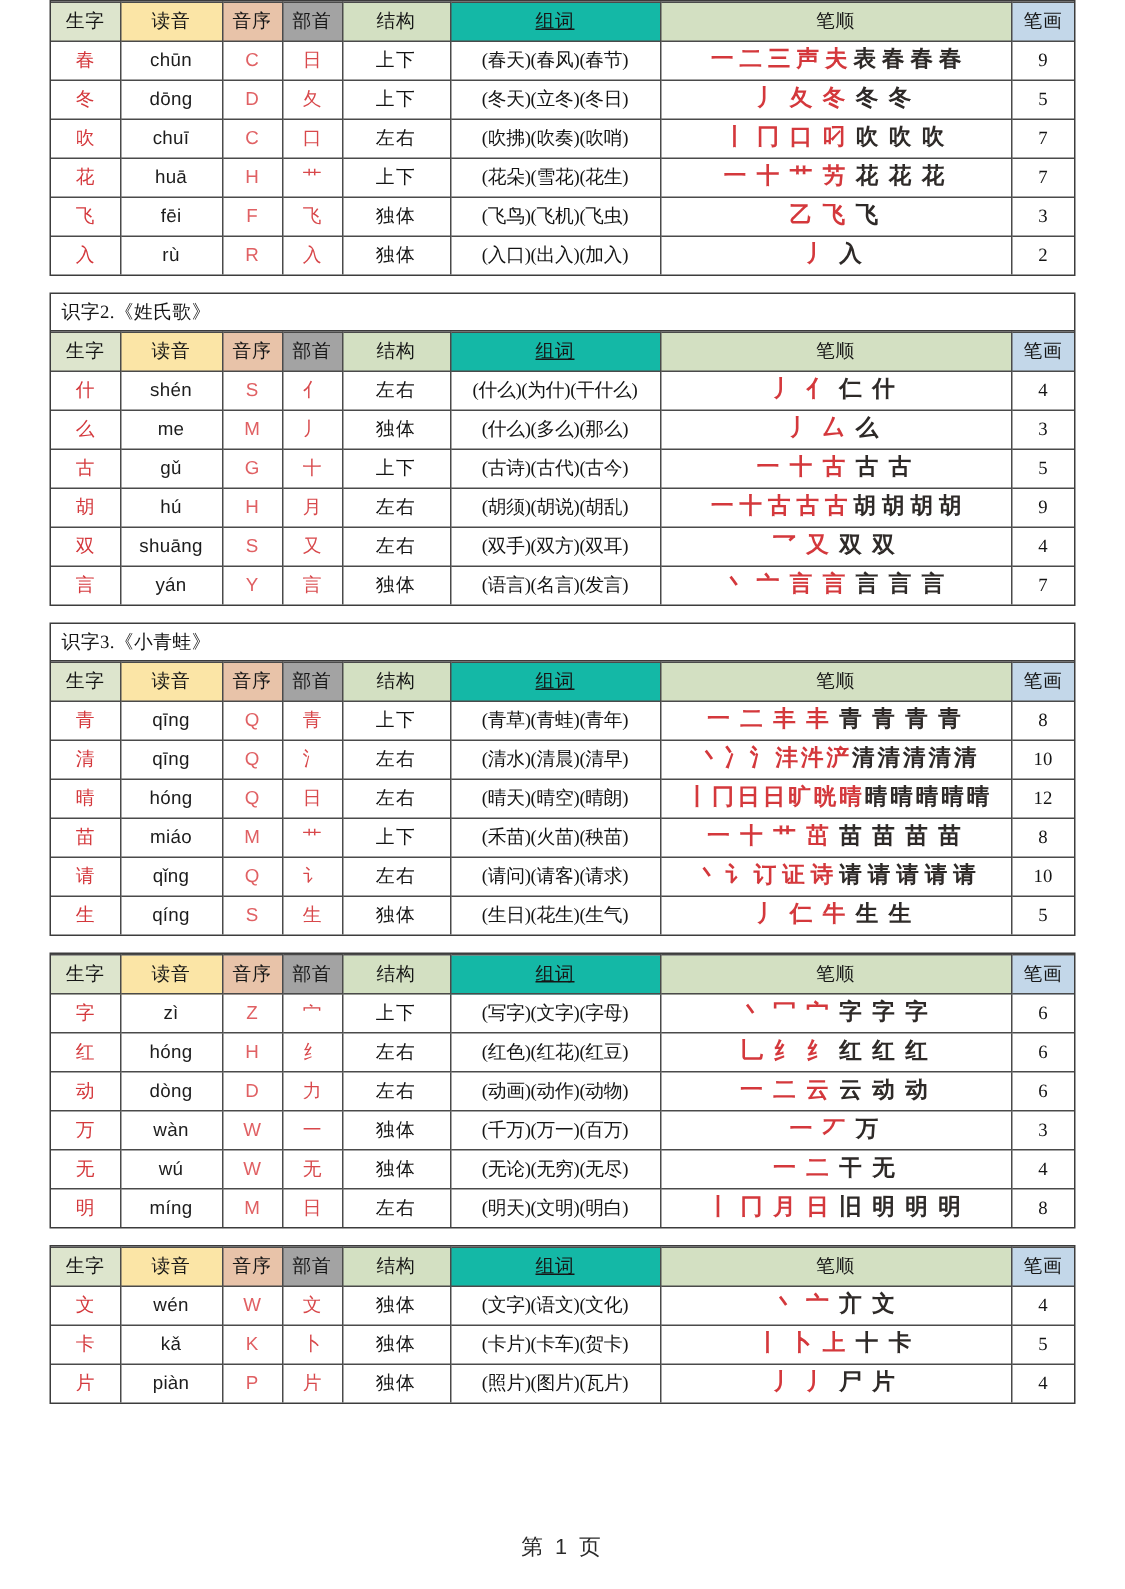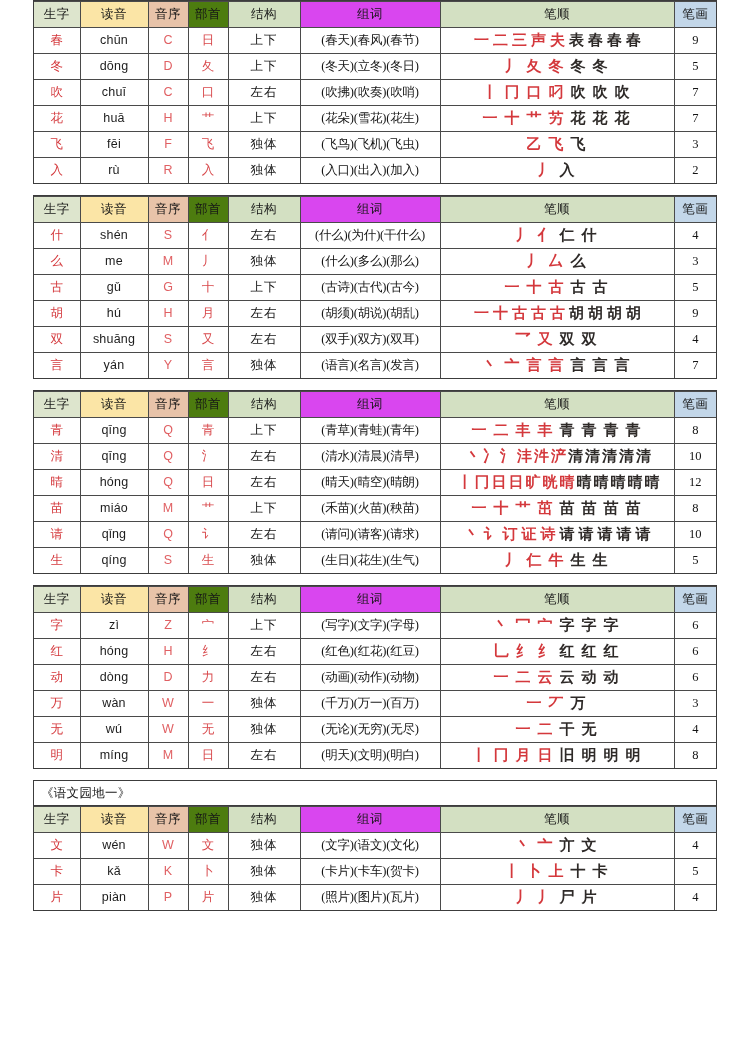--- a/index.html
+++ b/index.html
@@ -90,23 +90,23 @@
   .c-bs    { width: 40px; }
   .c-jg    { width: 72px; }
   .c-zc    { width: 140px; }
   .c-bsh   { width: auto; }
   .c-bh    { width: 42px; }
 
   
   .h-zi  { background: #dde5cd; }
   .h-py  { background: #fbe5a6; }
   .h-ys  { background: #e8c3a9; }
-  .h-bs  { background: #4d7c0f; }
+  .h-bs  { background: #a3a3a3; }
   .h-jg  { background: #d3e0c2; }
-  .h-zc  { background: #d946ef; }
+  .h-zc  { background: #14b8a6; text-decoration: underline; }
   .h-bsh { background: #d3e0c2; }
   .h-bh  { background: #c3d7e9; }
 
   
   .cell-zi {
     color: #d4383c;
     font-size: 15px;
     font-family: "Liberation Serif", "DejaVu Serif", serif;
   }
   .cell-py {
@@ -257,20 +257,198 @@
             </tr>
             <tr>
               <td class="cell-zi">入</td>
               <td class="cell-py">rù</td>
               <td class="cell-ys">R</td>
               <td class="cell-bs">入</td>
               <td class="cell-jg">独体</td>
               <td class="cell-zc">(入口)(出入)(加入)</td>
               <td class="cell-bsh"><span class="stroke-seq"><span class="stroke-step" style="color: rgb(212, 56, 60); margin-right: 7px;">丿</span><span class="stroke-step" style="color: rgb(46, 42, 40); margin-right: 7px;">入</span></span></td>
               <td class="cell-bh">2</td>
+            </tr>
+          </tbody>
+        </table>
+      </div>
+      <div class="section">
+        <div class="section-title">识字2.《姓氏歌》</div>
+        <table class="ws">
+          <colgroup>
+            <col class="c-zi">
+            <col class="c-py">
+            <col class="c-ys">
+            <col class="c-bs">
+            <col class="c-jg">
+            <col class="c-zc">
+            <col class="c-bsh">
+            <col class="c-bh">
+          </colgroup>
+          <thead>
+            <tr>
+              <th class="h-zi">生字</th>
+              <th class="h-py">读音</th>
+              <th class="h-ys">音序</th>
+              <th class="h-bs">部首</th>
+              <th class="h-jg">结构</th>
+              <th class="h-zc">组词</th>
+              <th class="h-bsh">笔顺</th>
+              <th class="h-bh">笔画</th>
+            </tr>
+          </thead>
+          <tbody>
+            <tr>
+              <td class="cell-zi">什</td>
+              <td class="cell-py">shén</td>
+              <td class="cell-ys">S</td>
+              <td class="cell-bs">亻</td>
+              <td class="cell-jg">左右</td>
+              <td class="cell-zc">(什么)(为什)(干什么)</td>
+              <td class="cell-bsh"><span class="stroke-seq"><span class="stroke-step" style="color: rgb(212, 56, 60); margin-right: 7px;">丿</span><span class="stroke-step" style="color: rgb(212, 56, 60); margin-right: 7px;">亻</span><span class="stroke-step" style="color: rgb(46, 42, 40); margin-right: 7px;">仁</span><span class="stroke-step" style="color: rgb(46, 42, 40); margin-right: 7px;">什</span></span></td>
+              <td class="cell-bh">4</td>
+            </tr>
+            <tr>
+              <td class="cell-zi">么</td>
+              <td class="cell-py">me</td>
+              <td class="cell-ys">M</td>
+              <td class="cell-bs">丿</td>
+              <td class="cell-jg">独体</td>
+              <td class="cell-zc">(什么)(多么)(那么)</td>
+              <td class="cell-bsh"><span class="stroke-seq"><span class="stroke-step" style="color: rgb(212, 56, 60); margin-right: 7px;">丿</span><span class="stroke-step" style="color: rgb(212, 56, 60); margin-right: 7px;">厶</span><span class="stroke-step" style="color: rgb(46, 42, 40); margin-right: 7px;">么</span></span></td>
+              <td class="cell-bh">3</td>
+            </tr>
+            <tr>
+              <td class="cell-zi">古</td>
+              <td class="cell-py">gǔ</td>
+              <td class="cell-ys">G</td>
+              <td class="cell-bs">十</td>
+              <td class="cell-jg">上下</td>
+              <td class="cell-zc">(古诗)(古代)(古今)</td>
+              <td class="cell-bsh"><span class="stroke-seq"><span class="stroke-step" style="color: rgb(212, 56, 60); margin-right: 7px;">一</span><span class="stroke-step" style="color: rgb(212, 56, 60); margin-right: 7px;">十</span><span class="stroke-step" style="color: rgb(212, 56, 60); margin-right: 7px;">古</span><span class="stroke-step" style="color: rgb(46, 42, 40); margin-right: 7px;">古</span><span class="stroke-step" style="color: rgb(46, 42, 40); margin-right: 7px;">古</span></span></td>
+              <td class="cell-bh">5</td>
+            </tr>
+            <tr>
+              <td class="cell-zi">胡</td>
+              <td class="cell-py">hú</td>
+              <td class="cell-ys">H</td>
+              <td class="cell-bs">月</td>
+              <td class="cell-jg">左右</td>
+              <td class="cell-zc">(胡须)(胡说)(胡乱)</td>
+              <td class="cell-bsh"><span class="stroke-seq"><span class="stroke-step" style="color: rgb(212, 56, 60); margin-right: 4px;">一</span><span class="stroke-step" style="color: rgb(212, 56, 60); margin-right: 4px;">十</span><span class="stroke-step" style="color: rgb(212, 56, 60); margin-right: 4px;">古</span><span class="stroke-step" style="color: rgb(212, 56, 60); margin-right: 4px;">古</span><span class="stroke-step" style="color: rgb(212, 56, 60); margin-right: 4px;">古</span><span class="stroke-step" style="color: rgb(46, 42, 40); margin-right: 4px;">胡</span><span class="stroke-step" style="color: rgb(46, 42, 40); margin-right: 4px;">胡</span><span class="stroke-step" style="color: rgb(46, 42, 40); margin-right: 4px;">胡</span><span class="stroke-step" style="color: rgb(46, 42, 40); margin-right: 4px;">胡</span></span></td>
+              <td class="cell-bh">9</td>
+            </tr>
+            <tr>
+              <td class="cell-zi">双</td>
+              <td class="cell-py">shuāng</td>
+              <td class="cell-ys">S</td>
+              <td class="cell-bs">又</td>
+              <td class="cell-jg">左右</td>
+              <td class="cell-zc">(双手)(双方)(双耳)</td>
+              <td class="cell-bsh"><span class="stroke-seq"><span class="stroke-step" style="color: rgb(212, 56, 60); margin-right: 7px;">乛</span><span class="stroke-step" style="color: rgb(212, 56, 60); margin-right: 7px;">又</span><span class="stroke-step" style="color: rgb(46, 42, 40); margin-right: 7px;">双</span><span class="stroke-step" style="color: rgb(46, 42, 40); margin-right: 7px;">双</span></span></td>
+              <td class="cell-bh">4</td>
+            </tr>
+            <tr>
+              <td class="cell-zi">言</td>
+              <td class="cell-py">yán</td>
+              <td class="cell-ys">Y</td>
+              <td class="cell-bs">言</td>
+              <td class="cell-jg">独体</td>
+              <td class="cell-zc">(语言)(名言)(发言)</td>
+              <td class="cell-bsh"><span class="stroke-seq"><span class="stroke-step" style="color: rgb(212, 56, 60); margin-right: 7px;">丶</span><span class="stroke-step" style="color: rgb(212, 56, 60); margin-right: 7px;">亠</span><span class="stroke-step" style="color: rgb(212, 56, 60); margin-right: 7px;">言</span><span class="stroke-step" style="color: rgb(212, 56, 60); margin-right: 7px;">言</span><span class="stroke-step" style="color: rgb(46, 42, 40); margin-right: 7px;">言</span><span class="stroke-step" style="color: rgb(46, 42, 40); margin-right: 7px;">言</span><span class="stroke-step" style="color: rgb(46, 42, 40); margin-right: 7px;">言</span></span></td>
+              <td class="cell-bh">7</td>
+            </tr>
+          </tbody>
+        </table>
+      </div>
+      <div class="section">
+        <div class="section-title">识字3.《小青蛙》</div>
+        <table class="ws">
+          <colgroup>
+            <col class="c-zi">
+            <col class="c-py">
+            <col class="c-ys">
+            <col class="c-bs">
+            <col class="c-jg">
+            <col class="c-zc">
+            <col class="c-bsh">
+            <col class="c-bh">
+          </colgroup>
+          <thead>
+            <tr>
+              <th class="h-zi">生字</th>
+              <th class="h-py">读音</th>
+              <th class="h-ys">音序</th>
+              <th class="h-bs">部首</th>
+              <th class="h-jg">结构</th>
+              <th class="h-zc">组词</th>
+              <th class="h-bsh">笔顺</th>
+              <th class="h-bh">笔画</th>
+            </tr>
+          </thead>
+          <tbody>
+            <tr>
+              <td class="cell-zi">青</td>
+              <td class="cell-py">qīng</td>
+              <td class="cell-ys">Q</td>
+              <td class="cell-bs">青</td>
+              <td class="cell-jg">上下</td>
+              <td class="cell-zc">(青草)(青蛙)(青年)</td>
+              <td class="cell-bsh"><span class="stroke-seq"><span class="stroke-step" style="color: rgb(212, 56, 60); margin-right: 7px;">一</span><span class="stroke-step" style="color: rgb(212, 56, 60); margin-right: 7px;">二</span><span class="stroke-step" style="color: rgb(212, 56, 60); margin-right: 7px;">丰</span><span class="stroke-step" style="color: rgb(212, 56, 60); margin-right: 7px;">丰</span><span class="stroke-step" style="color: rgb(46, 42, 40); margin-right: 7px;">青</span><span class="stroke-step" style="color: rgb(46, 42, 40); margin-right: 7px;">青</span><span class="stroke-step" style="color: rgb(46, 42, 40); margin-right: 7px;">青</span><span class="stroke-step" style="color: rgb(46, 42, 40); margin-right: 7px;">青</span></span></td>
+              <td class="cell-bh">8</td>
+            </tr>
+            <tr>
+              <td class="cell-zi">清</td>
+              <td class="cell-py">qīng</td>
+              <td class="cell-ys">Q</td>
+              <td class="cell-bs">氵</td>
+              <td class="cell-jg">左右</td>
+              <td class="cell-zc">(清水)(清晨)(清早)</td>
+              <td class="cell-bsh"><span class="stroke-seq"><span class="stroke-step" style="color: rgb(212, 56, 60); margin-right: 2px;">丶</span><span class="stroke-step" style="color: rgb(212, 56, 60); margin-right: 2px;">冫</span><span class="stroke-step" style="color: rgb(212, 56, 60); margin-right: 2px;">氵</span><span class="stroke-step" style="color: rgb(212, 56, 60); margin-right: 2px;">沣</span><span class="stroke-step" style="color: rgb(212, 56, 60); margin-right: 2px;">汼</span><span class="stroke-step" style="color: rgb(212, 56, 60); margin-right: 2px;">浐</span><span class="stroke-step" style="color: rgb(46, 42, 40); margin-right: 2px;">清</span><span class="stroke-step" style="color: rgb(46, 42, 40); margin-right: 2px;">清</span><span class="stroke-step" style="color: rgb(46, 42, 40); margin-right: 2px;">清</span><span class="stroke-step" style="color: rgb(46, 42, 40); margin-right: 2px;">清</span><span class="stroke-step" style="color: rgb(46, 42, 40); margin-right: 2px;">清</span></span></td>
+              <td class="cell-bh">10</td>
+            </tr>
+            <tr>
+              <td class="cell-zi">晴</td>
+              <td class="cell-py">hóng</td>
+              <td class="cell-ys">Q</td>
+              <td class="cell-bs">日</td>
+              <td class="cell-jg">左右</td>
+              <td class="cell-zc">(晴天)(晴空)(晴朗)</td>
+              <td class="cell-bsh"><span class="stroke-seq"><span class="stroke-step" style="color: rgb(212, 56, 60); margin-right: 2px;">丨</span><span class="stroke-step" style="color: rgb(212, 56, 60); margin-right: 2px;">冂</span><span class="stroke-step" style="color: rgb(212, 56, 60); margin-right: 2px;">日</span><span class="stroke-step" style="color: rgb(212, 56, 60); margin-right: 2px;">日</span><span class="stroke-step" style="color: rgb(212, 56, 60); margin-right: 2px;">旷</span><span class="stroke-step" style="color: rgb(212, 56, 60); margin-right: 2px;">晄</span><span class="stroke-step" style="color: rgb(212, 56, 60); margin-right: 2px;">晴</span><span class="stroke-step" style="color: rgb(46, 42, 40); margin-right: 2px;">晴</span><span class="stroke-step" style="color: rgb(46, 42, 40); margin-right: 2px;">晴</span><span class="stroke-step" style="color: rgb(46, 42, 40); margin-right: 2px;">晴</span><span class="stroke-step" style="color: rgb(46, 42, 40); margin-right: 2px;">晴</span><span class="stroke-step" style="color: rgb(46, 42, 40); margin-right: 2px;">晴</span></span></td>
+              <td class="cell-bh">12</td>
+            </tr>
+            <tr>
+              <td class="cell-zi">苗</td>
+              <td class="cell-py">miáo</td>
+              <td class="cell-ys">M</td>
+              <td class="cell-bs">艹</td>
+              <td class="cell-jg">上下</td>
+              <td class="cell-zc">(禾苗)(火苗)(秧苗)</td>
+              <td class="cell-bsh"><span class="stroke-seq"><span class="stroke-step" style="color: rgb(212, 56, 60); margin-right: 7px;">一</span><span class="stroke-step" style="color: rgb(212, 56, 60); margin-right: 7px;">十</span><span class="stroke-step" style="color: rgb(212, 56, 60); margin-right: 7px;">艹</span><span class="stroke-step" style="color: rgb(212, 56, 60); margin-right: 7px;">茁</span><span class="stroke-step" style="color: rgb(46, 42, 40); margin-right: 7px;">苗</span><span class="stroke-step" style="color: rgb(46, 42, 40); margin-right: 7px;">苗</span><span class="stroke-step" style="color: rgb(46, 42, 40); margin-right: 7px;">苗</span><span class="stroke-step" style="color: rgb(46, 42, 40); margin-right: 7px;">苗</span></span></td>
+              <td class="cell-bh">8</td>
+            </tr>
+            <tr>
+              <td class="cell-zi">请</td>
+              <td class="cell-py">qǐng</td>
+              <td class="cell-ys">Q</td>
+              <td class="cell-bs">讠</td>
+              <td class="cell-jg">左右</td>
+              <td class="cell-zc">(请问)(请客)(请求)</td>
+              <td class="cell-bsh"><span class="stroke-seq"><span class="stroke-step" style="color: rgb(212, 56, 60); margin-right: 4px;">丶</span><span class="stroke-step" style="color: rgb(212, 56, 60); margin-right: 4px;">讠</span><span class="stroke-step" style="color: rgb(212, 56, 60); margin-right: 4px;">订</span><span class="stroke-step" style="color: rgb(212, 56, 60); margin-right: 4px;">证</span><span class="stroke-step" style="color: rgb(212, 56, 60); margin-right: 4px;">诗</span><span class="stroke-step" style="color: rgb(46, 42, 40); margin-right: 4px;">请</span><span class="stroke-step" style="color: rgb(46, 42, 40); margin-right: 4px;">请</span><span class="stroke-step" style="color: rgb(46, 42, 40); margin-right: 4px;">请</span><span class="stroke-step" style="color: rgb(46, 42, 40); margin-right: 4px;">请</span><span class="stroke-step" style="color: rgb(46, 42, 40); margin-right: 4px;">请</span></span></td>
+              <td class="cell-bh">10</td>
+            </tr>
+            <tr>
+              <td class="cell-zi">生</td>
+              <td class="cell-py">qíng</td>
+              <td class="cell-ys">S</td>
+              <td class="cell-bs">生</td>
+              <td class="cell-jg">独体</td>
+              <td class="cell-zc">(生日)(花生)(生气)</td>
+              <td class="cell-bsh"><span class="stroke-seq"><span class="stroke-step" style="color: rgb(212, 56, 60); margin-right: 7px;">丿</span><span class="stroke-step" style="color: rgb(212, 56, 60); margin-right: 7px;">仁</span><span class="stroke-step" style="color: rgb(212, 56, 60); margin-right: 7px;">牛</span><span class="stroke-step" style="color: rgb(46, 42, 40); margin-right: 7px;">生</span><span class="stroke-step" style="color: rgb(46, 42, 40); margin-right: 7px;">生</span></span></td>
+              <td class="cell-bh">5</td>
             </tr>
           </tbody>
         </table>
       </div>
       <div class="section">
         <table class="ws">
           <colgroup>
             <col class="c-zi">
             <col class="c-py">
             <col class="c-ys">
@@ -287,78 +465,78 @@
               <th class="h-ys">音序</th>
               <th class="h-bs">部首</th>
               <th class="h-jg">结构</th>
               <th class="h-zc">组词</th>
               <th class="h-bsh">笔顺</th>
               <th class="h-bh">笔画</th>
             </tr>
           </thead>
           <tbody>
             <tr>
-              <td class="cell-zi">什</td>
-              <td class="cell-py">shén</td>
-              <td class="cell-ys">S</td>
-              <td class="cell-bs">亻</td>
-              <td class="cell-jg">左右</td>
-              <td class="cell-zc">(什么)(为什)(干什么)</td>
-              <td class="cell-bsh"><span class="stroke-seq"><span class="stroke-step" style="color: rgb(212, 56, 60); margin-right: 7px;">丿</span><span class="stroke-step" style="color: rgb(212, 56, 60); margin-right: 7px;">亻</span><span class="stroke-step" style="color: rgb(46, 42, 40); margin-right: 7px;">仁</span><span class="stroke-step" style="color: rgb(46, 42, 40); margin-right: 7px;">什</span></span></td>
+              <td class="cell-zi">字</td>
+              <td class="cell-py">zì</td>
+              <td class="cell-ys">Z</td>
+              <td class="cell-bs">宀</td>
+              <td class="cell-jg">上下</td>
+              <td class="cell-zc">(写字)(文字)(字母)</td>
+              <td class="cell-bsh"><span class="stroke-seq"><span class="stroke-step" style="color: rgb(212, 56, 60); margin-right: 7px;">丶</span><span class="stroke-step" style="color: rgb(212, 56, 60); margin-right: 7px;">冖</span><span class="stroke-step" style="color: rgb(212, 56, 60); margin-right: 7px;">宀</span><span class="stroke-step" style="color: rgb(46, 42, 40); margin-right: 7px;">字</span><span class="stroke-step" style="color: rgb(46, 42, 40); margin-right: 7px;">字</span><span class="stroke-step" style="color: rgb(46, 42, 40); margin-right: 7px;">字</span></span></td>
+              <td class="cell-bh">6</td>
+            </tr>
+            <tr>
+              <td class="cell-zi">红</td>
+              <td class="cell-py">hóng</td>
+              <td class="cell-ys">H</td>
+              <td class="cell-bs">纟</td>
+              <td class="cell-jg">左右</td>
+              <td class="cell-zc">(红色)(红花)(红豆)</td>
+              <td class="cell-bsh"><span class="stroke-seq"><span class="stroke-step" style="color: rgb(212, 56, 60); margin-right: 7px;">乚</span><span class="stroke-step" style="color: rgb(212, 56, 60); margin-right: 7px;">纟</span><span class="stroke-step" style="color: rgb(212, 56, 60); margin-right: 7px;">纟</span><span class="stroke-step" style="color: rgb(46, 42, 40); margin-right: 7px;">红</span><span class="stroke-step" style="color: rgb(46, 42, 40); margin-right: 7px;">红</span><span class="stroke-step" style="color: rgb(46, 42, 40); margin-right: 7px;">红</span></span></td>
+              <td class="cell-bh">6</td>
+            </tr>
+            <tr>
+              <td class="cell-zi">动</td>
+              <td class="cell-py">dòng</td>
+              <td class="cell-ys">D</td>
+              <td class="cell-bs">力</td>
+              <td class="cell-jg">左右</td>
+              <td class="cell-zc">(动画)(动作)(动物)</td>
+              <td class="cell-bsh"><span class="stroke-seq"><span class="stroke-step" style="color: rgb(212, 56, 60); margin-right: 7px;">一</span><span class="stroke-step" style="color: rgb(212, 56, 60); margin-right: 7px;">二</span><span class="stroke-step" style="color: rgb(212, 56, 60); margin-right: 7px;">云</span><span class="stroke-step" style="color: rgb(46, 42, 40); margin-right: 7px;">云</span><span class="stroke-step" style="color: rgb(46, 42, 40); margin-right: 7px;">动</span><span class="stroke-step" style="color: rgb(46, 42, 40); margin-right: 7px;">动</span></span></td>
+              <td class="cell-bh">6</td>
+            </tr>
+            <tr>
+              <td class="cell-zi">万</td>
+              <td class="cell-py">wàn</td>
+              <td class="cell-ys">W</td>
+              <td class="cell-bs">一</td>
+              <td class="cell-jg">独体</td>
+              <td class="cell-zc">(千万)(万一)(百万)</td>
+              <td class="cell-bsh"><span class="stroke-seq"><span class="stroke-step" style="color: rgb(212, 56, 60); margin-right: 7px;">一</span><span class="stroke-step" style="color: rgb(212, 56, 60); margin-right: 7px;">丆</span><span class="stroke-step" style="color: rgb(46, 42, 40); margin-right: 7px;">万</span></span></td>
+              <td class="cell-bh">3</td>
+            </tr>
+            <tr>
+              <td class="cell-zi">无</td>
+              <td class="cell-py">wú</td>
+              <td class="cell-ys">W</td>
+              <td class="cell-bs">无</td>
+              <td class="cell-jg">独体</td>
+              <td class="cell-zc">(无论)(无穷)(无尽)</td>
+              <td class="cell-bsh"><span class="stroke-seq"><span class="stroke-step" style="color: rgb(212, 56, 60); margin-right: 7px;">一</span><span class="stroke-step" style="color: rgb(212, 56, 60); margin-right: 7px;">二</span><span class="stroke-step" style="color: rgb(46, 42, 40); margin-right: 7px;">干</span><span class="stroke-step" style="color: rgb(46, 42, 40); margin-right: 7px;">无</span></span></td>
               <td class="cell-bh">4</td>
             </tr>
             <tr>
-              <td class="cell-zi">么</td>
-              <td class="cell-py">me</td>
+              <td class="cell-zi">明</td>
+              <td class="cell-py">míng</td>
               <td class="cell-ys">M</td>
-              <td class="cell-bs">丿</td>
-              <td class="cell-jg">独体</td>
-              <td class="cell-zc">(什么)(多么)(那么)</td>
-              <td class="cell-bsh"><span class="stroke-seq"><span class="stroke-step" style="color: rgb(212, 56, 60); margin-right: 7px;">丿</span><span class="stroke-step" style="color: rgb(212, 56, 60); margin-right: 7px;">厶</span><span class="stroke-step" style="color: rgb(46, 42, 40); margin-right: 7px;">么</span></span></td>
-              <td class="cell-bh">3</td>
-            </tr>
-            <tr>
-              <td class="cell-zi">古</td>
-              <td class="cell-py">gǔ</td>
-              <td class="cell-ys">G</td>
-              <td class="cell-bs">十</td>
-              <td class="cell-jg">上下</td>
-              <td class="cell-zc">(古诗)(古代)(古今)</td>
-              <td class="cell-bsh"><span class="stroke-seq"><span class="stroke-step" style="color: rgb(212, 56, 60); margin-right: 7px;">一</span><span class="stroke-step" style="color: rgb(212, 56, 60); margin-right: 7px;">十</span><span class="stroke-step" style="color: rgb(212, 56, 60); margin-right: 7px;">古</span><span class="stroke-step" style="color: rgb(46, 42, 40); margin-right: 7px;">古</span><span class="stroke-step" style="color: rgb(46, 42, 40); margin-right: 7px;">古</span></span></td>
-              <td class="cell-bh">5</td>
-            </tr>
-            <tr>
-              <td class="cell-zi">胡</td>
-              <td class="cell-py">hú</td>
-              <td class="cell-ys">H</td>
-              <td class="cell-bs">月</td>
-              <td class="cell-jg">左右</td>
-              <td class="cell-zc">(胡须)(胡说)(胡乱)</td>
-              <td class="cell-bsh"><span class="stroke-seq"><span class="stroke-step" style="color: rgb(212, 56, 60); margin-right: 4px;">一</span><span class="stroke-step" style="color: rgb(212, 56, 60); margin-right: 4px;">十</span><span class="stroke-step" style="color: rgb(212, 56, 60); margin-right: 4px;">古</span><span class="stroke-step" style="color: rgb(212, 56, 60); margin-right: 4px;">古</span><span class="stroke-step" style="color: rgb(212, 56, 60); margin-right: 4px;">古</span><span class="stroke-step" style="color: rgb(46, 42, 40); margin-right: 4px;">胡</span><span class="stroke-step" style="color: rgb(46, 42, 40); margin-right: 4px;">胡</span><span class="stroke-step" style="color: rgb(46, 42, 40); margin-right: 4px;">胡</span><span class="stroke-step" style="color: rgb(46, 42, 40); margin-right: 4px;">胡</span></span></td>
-              <td class="cell-bh">9</td>
-            </tr>
-            <tr>
-              <td class="cell-zi">双</td>
-              <td class="cell-py">shuāng</td>
-              <td class="cell-ys">S</td>
-              <td class="cell-bs">又</td>
-              <td class="cell-jg">左右</td>
-              <td class="cell-zc">(双手)(双方)(双耳)</td>
-              <td class="cell-bsh"><span class="stroke-seq"><span class="stroke-step" style="color: rgb(212, 56, 60); margin-right: 7px;">乛</span><span class="stroke-step" style="color: rgb(212, 56, 60); margin-right: 7px;">又</span><span class="stroke-step" style="color: rgb(46, 42, 40); margin-right: 7px;">双</span><span class="stroke-step" style="color: rgb(46, 42, 40); margin-right: 7px;">双</span></span></td>
-              <td class="cell-bh">4</td>
-            </tr>
-            <tr>
-              <td class="cell-zi">言</td>
-              <td class="cell-py">yán</td>
-              <td class="cell-ys">Y</td>
-              <td class="cell-bs">言</td>
-              <td class="cell-jg">独体</td>
-              <td class="cell-zc">(语言)(名言)(发言)</td>
-              <td class="cell-bsh"><span class="stroke-seq"><span class="stroke-step" style="color: rgb(212, 56, 60); margin-right: 7px;">丶</span><span class="stroke-step" style="color: rgb(212, 56, 60); margin-right: 7px;">亠</span><span class="stroke-step" style="color: rgb(212, 56, 60); margin-right: 7px;">言</span><span class="stroke-step" style="color: rgb(212, 56, 60); margin-right: 7px;">言</span><span class="stroke-step" style="color: rgb(46, 42, 40); margin-right: 7px;">言</span><span class="stroke-step" style="color: rgb(46, 42, 40); margin-right: 7px;">言</span><span class="stroke-step" style="color: rgb(46, 42, 40); margin-right: 7px;">言</span></span></td>
-              <td class="cell-bh">7</td>
+              <td class="cell-bs">日</td>
+              <td class="cell-jg">左右</td>
+              <td class="cell-zc">(明天)(文明)(明白)</td>
+              <td class="cell-bsh"><span class="stroke-seq"><span class="stroke-step" style="color: rgb(212, 56, 60); margin-right: 7px;">丨</span><span class="stroke-step" style="color: rgb(212, 56, 60); margin-right: 7px;">冂</span><span class="stroke-step" style="color: rgb(212, 56, 60); margin-right: 7px;">月</span><span class="stroke-step" style="color: rgb(212, 56, 60); margin-right: 7px;">日</span><span class="stroke-step" style="color: rgb(46, 42, 40); margin-right: 7px;">旧</span><span class="stroke-step" style="color: rgb(46, 42, 40); margin-right: 7px;">明</span><span class="stroke-step" style="color: rgb(46, 42, 40); margin-right: 7px;">明</span><span class="stroke-step" style="color: rgb(46, 42, 40); margin-right: 7px;">明</span></span></td>
+              <td class="cell-bh">8</td>
             </tr>
           </tbody>
         </table>
       </div>
       <div class="section">
         <table class="ws">
           <colgroup>
             <col class="c-zi">
             <col class="c-py">
             <col class="c-ys">
@@ -375,197 +553,20 @@
               <th class="h-ys">音序</th>
               <th class="h-bs">部首</th>
               <th class="h-jg">结构</th>
               <th class="h-zc">组词</th>
               <th class="h-bsh">笔顺</th>
               <th class="h-bh">笔画</th>
             </tr>
           </thead>
           <tbody>
             <tr>
-              <td class="cell-zi">青</td>
-              <td class="cell-py">qīng</td>
-              <td class="cell-ys">Q</td>
-              <td class="cell-bs">青</td>
-              <td class="cell-jg">上下</td>
-              <td class="cell-zc">(青草)(青蛙)(青年)</td>
-              <td class="cell-bsh"><span class="stroke-seq"><span class="stroke-step" style="color: rgb(212, 56, 60); margin-right: 7px;">一</span><span class="stroke-step" style="color: rgb(212, 56, 60); margin-right: 7px;">二</span><span class="stroke-step" style="color: rgb(212, 56, 60); margin-right: 7px;">丰</span><span class="stroke-step" style="color: rgb(212, 56, 60); margin-right: 7px;">丰</span><span class="stroke-step" style="color: rgb(46, 42, 40); margin-right: 7px;">青</span><span class="stroke-step" style="color: rgb(46, 42, 40); margin-right: 7px;">青</span><span class="stroke-step" style="color: rgb(46, 42, 40); margin-right: 7px;">青</span><span class="stroke-step" style="color: rgb(46, 42, 40); margin-right: 7px;">青</span></span></td>
-              <td class="cell-bh">8</td>
-            </tr>
-            <tr>
-              <td class="cell-zi">清</td>
-              <td class="cell-py">qīng</td>
-              <td class="cell-ys">Q</td>
-              <td class="cell-bs">氵</td>
-              <td class="cell-jg">左右</td>
-              <td class="cell-zc">(清水)(清晨)(清早)</td>
-              <td class="cell-bsh"><span class="stroke-seq"><span class="stroke-step" style="color: rgb(212, 56, 60); margin-right: 2px;">丶</span><span class="stroke-step" style="color: rgb(212, 56, 60); margin-right: 2px;">冫</span><span class="stroke-step" style="color: rgb(212, 56, 60); margin-right: 2px;">氵</span><span class="stroke-step" style="color: rgb(212, 56, 60); margin-right: 2px;">沣</span><span class="stroke-step" style="color: rgb(212, 56, 60); margin-right: 2px;">汼</span><span class="stroke-step" style="color: rgb(212, 56, 60); margin-right: 2px;">浐</span><span class="stroke-step" style="color: rgb(46, 42, 40); margin-right: 2px;">清</span><span class="stroke-step" style="color: rgb(46, 42, 40); margin-right: 2px;">清</span><span class="stroke-step" style="color: rgb(46, 42, 40); margin-right: 2px;">清</span><span class="stroke-step" style="color: rgb(46, 42, 40); margin-right: 2px;">清</span><span class="stroke-step" style="color: rgb(46, 42, 40); margin-right: 2px;">清</span></span></td>
-              <td class="cell-bh">10</td>
-            </tr>
-            <tr>
-              <td class="cell-zi">晴</td>
-              <td class="cell-py">hóng</td>
-              <td class="cell-ys">Q</td>
-              <td class="cell-bs">日</td>
-              <td class="cell-jg">左右</td>
-              <td class="cell-zc">(晴天)(晴空)(晴朗)</td>
-              <td class="cell-bsh"><span class="stroke-seq"><span class="stroke-step" style="color: rgb(212, 56, 60); margin-right: 2px;">丨</span><span class="stroke-step" style="color: rgb(212, 56, 60); margin-right: 2px;">冂</span><span class="stroke-step" style="color: rgb(212, 56, 60); margin-right: 2px;">日</span><span class="stroke-step" style="color: rgb(212, 56, 60); margin-right: 2px;">日</span><span class="stroke-step" style="color: rgb(212, 56, 60); margin-right: 2px;">旷</span><span class="stroke-step" style="color: rgb(212, 56, 60); margin-right: 2px;">晄</span><span class="stroke-step" style="color: rgb(212, 56, 60); margin-right: 2px;">晴</span><span class="stroke-step" style="color: rgb(46, 42, 40); margin-right: 2px;">晴</span><span class="stroke-step" style="color: rgb(46, 42, 40); margin-right: 2px;">晴</span><span class="stroke-step" style="color: rgb(46, 42, 40); margin-right: 2px;">晴</span><span class="stroke-step" style="color: rgb(46, 42, 40); margin-right: 2px;">晴</span><span class="stroke-step" style="color: rgb(46, 42, 40); margin-right: 2px;">晴</span></span></td>
-              <td class="cell-bh">12</td>
-            </tr>
-            <tr>
-              <td class="cell-zi">苗</td>
-              <td class="cell-py">miáo</td>
-              <td class="cell-ys">M</td>
-              <td class="cell-bs">艹</td>
-              <td class="cell-jg">上下</td>
-              <td class="cell-zc">(禾苗)(火苗)(秧苗)</td>
-              <td class="cell-bsh"><span class="stroke-seq"><span class="stroke-step" style="color: rgb(212, 56, 60); margin-right: 7px;">一</span><span class="stroke-step" style="color: rgb(212, 56, 60); margin-right: 7px;">十</span><span class="stroke-step" style="color: rgb(212, 56, 60); margin-right: 7px;">艹</span><span class="stroke-step" style="color: rgb(212, 56, 60); margin-right: 7px;">茁</span><span class="stroke-step" style="color: rgb(46, 42, 40); margin-right: 7px;">苗</span><span class="stroke-step" style="color: rgb(46, 42, 40); margin-right: 7px;">苗</span><span class="stroke-step" style="color: rgb(46, 42, 40); margin-right: 7px;">苗</span><span class="stroke-step" style="color: rgb(46, 42, 40); margin-right: 7px;">苗</span></span></td>
-              <td class="cell-bh">8</td>
-            </tr>
-            <tr>
-              <td class="cell-zi">请</td>
-              <td class="cell-py">qǐng</td>
-              <td class="cell-ys">Q</td>
-              <td class="cell-bs">讠</td>
-              <td class="cell-jg">左右</td>
-              <td class="cell-zc">(请问)(请客)(请求)</td>
-              <td class="cell-bsh"><span class="stroke-seq"><span class="stroke-step" style="color: rgb(212, 56, 60); margin-right: 4px;">丶</span><span class="stroke-step" style="color: rgb(212, 56, 60); margin-right: 4px;">讠</span><span class="stroke-step" style="color: rgb(212, 56, 60); margin-right: 4px;">订</span><span class="stroke-step" style="color: rgb(212, 56, 60); margin-right: 4px;">证</span><span class="stroke-step" style="color: rgb(212, 56, 60); margin-right: 4px;">诗</span><span class="stroke-step" style="color: rgb(46, 42, 40); margin-right: 4px;">请</span><span class="stroke-step" style="color: rgb(46, 42, 40); margin-right: 4px;">请</span><span class="stroke-step" style="color: rgb(46, 42, 40); margin-right: 4px;">请</span><span class="stroke-step" style="color: rgb(46, 42, 40); margin-right: 4px;">请</span><span class="stroke-step" style="color: rgb(46, 42, 40); margin-right: 4px;">请</span></span></td>
-              <td class="cell-bh">10</td>
-            </tr>
-            <tr>
-              <td class="cell-zi">生</td>
-              <td class="cell-py">qíng</td>
-              <td class="cell-ys">S</td>
-              <td class="cell-bs">生</td>
-              <td class="cell-jg">独体</td>
-              <td class="cell-zc">(生日)(花生)(生气)</td>
-              <td class="cell-bsh"><span class="stroke-seq"><span class="stroke-step" style="color: rgb(212, 56, 60); margin-right: 7px;">丿</span><span class="stroke-step" style="color: rgb(212, 56, 60); margin-right: 7px;">仁</span><span class="stroke-step" style="color: rgb(212, 56, 60); margin-right: 7px;">牛</span><span class="stroke-step" style="color: rgb(46, 42, 40); margin-right: 7px;">生</span><span class="stroke-step" style="color: rgb(46, 42, 40); margin-right: 7px;">生</span></span></td>
-              <td class="cell-bh">5</td>
-            </tr>
-          </tbody>
-        </table>
-      </div>
-      <div class="section">
-        <table class="ws">
-          <colgroup>
-            <col class="c-zi">
-            <col class="c-py">
-            <col class="c-ys">
-            <col class="c-bs">
-            <col class="c-jg">
-            <col class="c-zc">
-            <col class="c-bsh">
-            <col class="c-bh">
-          </colgroup>
-          <thead>
-            <tr>
-              <th class="h-zi">生字</th>
-              <th class="h-py">读音</th>
-              <th class="h-ys">音序</th>
-              <th class="h-bs">部首</th>
-              <th class="h-jg">结构</th>
-              <th class="h-zc">组词</th>
-              <th class="h-bsh">笔顺</th>
-              <th class="h-bh">笔画</th>
-            </tr>
-          </thead>
-          <tbody>
-            <tr>
-              <td class="cell-zi">字</td>
-              <td class="cell-py">zì</td>
-              <td class="cell-ys">Z</td>
-              <td class="cell-bs">宀</td>
-              <td class="cell-jg">上下</td>
-              <td class="cell-zc">(写字)(文字)(字母)</td>
-              <td class="cell-bsh"><span class="stroke-seq"><span class="stroke-step" style="color: rgb(212, 56, 60); margin-right: 7px;">丶</span><span class="stroke-step" style="color: rgb(212, 56, 60); margin-right: 7px;">冖</span><span class="stroke-step" style="color: rgb(212, 56, 60); margin-right: 7px;">宀</span><span class="stroke-step" style="color: rgb(46, 42, 40); margin-right: 7px;">字</span><span class="stroke-step" style="color: rgb(46, 42, 40); margin-right: 7px;">字</span><span class="stroke-step" style="color: rgb(46, 42, 40); margin-right: 7px;">字</span></span></td>
-              <td class="cell-bh">6</td>
-            </tr>
-            <tr>
-              <td class="cell-zi">红</td>
-              <td class="cell-py">hóng</td>
-              <td class="cell-ys">H</td>
-              <td class="cell-bs">纟</td>
-              <td class="cell-jg">左右</td>
-              <td class="cell-zc">(红色)(红花)(红豆)</td>
-              <td class="cell-bsh"><span class="stroke-seq"><span class="stroke-step" style="color: rgb(212, 56, 60); margin-right: 7px;">乚</span><span class="stroke-step" style="color: rgb(212, 56, 60); margin-right: 7px;">纟</span><span class="stroke-step" style="color: rgb(212, 56, 60); margin-right: 7px;">纟</span><span class="stroke-step" style="color: rgb(46, 42, 40); margin-right: 7px;">红</span><span class="stroke-step" style="color: rgb(46, 42, 40); margin-right: 7px;">红</span><span class="stroke-step" style="color: rgb(46, 42, 40); margin-right: 7px;">红</span></span></td>
-              <td class="cell-bh">6</td>
-            </tr>
-            <tr>
-              <td class="cell-zi">动</td>
-              <td class="cell-py">dòng</td>
-              <td class="cell-ys">D</td>
-              <td class="cell-bs">力</td>
-              <td class="cell-jg">左右</td>
-              <td class="cell-zc">(动画)(动作)(动物)</td>
-              <td class="cell-bsh"><span class="stroke-seq"><span class="stroke-step" style="color: rgb(212, 56, 60); margin-right: 7px;">一</span><span class="stroke-step" style="color: rgb(212, 56, 60); margin-right: 7px;">二</span><span class="stroke-step" style="color: rgb(212, 56, 60); margin-right: 7px;">云</span><span class="stroke-step" style="color: rgb(46, 42, 40); margin-right: 7px;">云</span><span class="stroke-step" style="color: rgb(46, 42, 40); margin-right: 7px;">动</span><span class="stroke-step" style="color: rgb(46, 42, 40); margin-right: 7px;">动</span></span></td>
-              <td class="cell-bh">6</td>
-            </tr>
-            <tr>
-              <td class="cell-zi">万</td>
-              <td class="cell-py">wàn</td>
-              <td class="cell-ys">W</td>
-              <td class="cell-bs">一</td>
-              <td class="cell-jg">独体</td>
-              <td class="cell-zc">(千万)(万一)(百万)</td>
-              <td class="cell-bsh"><span class="stroke-seq"><span class="stroke-step" style="color: rgb(212, 56, 60); margin-right: 7px;">一</span><span class="stroke-step" style="color: rgb(212, 56, 60); margin-right: 7px;">丆</span><span class="stroke-step" style="color: rgb(46, 42, 40); margin-right: 7px;">万</span></span></td>
-              <td class="cell-bh">3</td>
-            </tr>
-            <tr>
-              <td class="cell-zi">无</td>
-              <td class="cell-py">wú</td>
-              <td class="cell-ys">W</td>
-              <td class="cell-bs">无</td>
-              <td class="cell-jg">独体</td>
-              <td class="cell-zc">(无论)(无穷)(无尽)</td>
-              <td class="cell-bsh"><span class="stroke-seq"><span class="stroke-step" style="color: rgb(212, 56, 60); margin-right: 7px;">一</span><span class="stroke-step" style="color: rgb(212, 56, 60); margin-right: 7px;">二</span><span class="stroke-step" style="color: rgb(46, 42, 40); margin-right: 7px;">干</span><span class="stroke-step" style="color: rgb(46, 42, 40); margin-right: 7px;">无</span></span></td>
-              <td class="cell-bh">4</td>
-            </tr>
-            <tr>
-              <td class="cell-zi">明</td>
-              <td class="cell-py">míng</td>
-              <td class="cell-ys">M</td>
-              <td class="cell-bs">日</td>
-              <td class="cell-jg">左右</td>
-              <td class="cell-zc">(明天)(文明)(明白)</td>
-              <td class="cell-bsh"><span class="stroke-seq"><span class="stroke-step" style="color: rgb(212, 56, 60); margin-right: 7px;">丨</span><span class="stroke-step" style="color: rgb(212, 56, 60); margin-right: 7px;">冂</span><span class="stroke-step" style="color: rgb(212, 56, 60); margin-right: 7px;">月</span><span class="stroke-step" style="color: rgb(212, 56, 60); margin-right: 7px;">日</span><span class="stroke-step" style="color: rgb(46, 42, 40); margin-right: 7px;">旧</span><span class="stroke-step" style="color: rgb(46, 42, 40); margin-right: 7px;">明</span><span class="stroke-step" style="color: rgb(46, 42, 40); margin-right: 7px;">明</span><span class="stroke-step" style="color: rgb(46, 42, 40); margin-right: 7px;">明</span></span></td>
-              <td class="cell-bh">8</td>
-            </tr>
-          </tbody>
-        </table>
-      </div>
-      <div class="section">
-        <div class="section-title">《语文园地一》</div>
-        <table class="ws">
-          <colgroup>
-            <col class="c-zi">
-            <col class="c-py">
-            <col class="c-ys">
-            <col class="c-bs">
-            <col class="c-jg">
-            <col class="c-zc">
-            <col class="c-bsh">
-            <col class="c-bh">
-          </colgroup>
-          <thead>
-            <tr>
-              <th class="h-zi">生字</th>
-              <th class="h-py">读音</th>
-              <th class="h-ys">音序</th>
-              <th class="h-bs">部首</th>
-              <th class="h-jg">结构</th>
-              <th class="h-zc">组词</th>
-              <th class="h-bsh">笔顺</th>
-              <th class="h-bh">笔画</th>
-            </tr>
-          </thead>
-          <tbody>
-            <tr>
               <td class="cell-zi">文</td>
               <td class="cell-py">wén</td>
               <td class="cell-ys">W</td>
               <td class="cell-bs">文</td>
               <td class="cell-jg">独体</td>
               <td class="cell-zc">(文字)(语文)(文化)</td>
               <td class="cell-bsh"><span class="stroke-seq"><span class="stroke-step" style="color: rgb(212, 56, 60); margin-right: 7px;">丶</span><span class="stroke-step" style="color: rgb(212, 56, 60); margin-right: 7px;">亠</span><span class="stroke-step" style="color: rgb(46, 42, 40); margin-right: 7px;">亣</span><span class="stroke-step" style="color: rgb(46, 42, 40); margin-right: 7px;">文</span></span></td>
               <td class="cell-bh">4</td>
             </tr>
             <tr>
@@ -586,14 +587,15 @@
               <td class="cell-jg">独体</td>
               <td class="cell-zc">(照片)(图片)(瓦片)</td>
               <td class="cell-bsh"><span class="stroke-seq"><span class="stroke-step" style="color: rgb(212, 56, 60); margin-right: 7px;">丿</span><span class="stroke-step" style="color: rgb(212, 56, 60); margin-right: 7px;">丿</span><span class="stroke-step" style="color: rgb(46, 42, 40); margin-right: 7px;">尸</span><span class="stroke-step" style="color: rgb(46, 42, 40); margin-right: 7px;">片</span></span></td>
               <td class="cell-bh">4</td>
             </tr>
           </tbody>
         </table>
       </div>
     </div>
 
+  <div class="footer">第 1 页</div>
 
 </div>
 
 </body></html>

